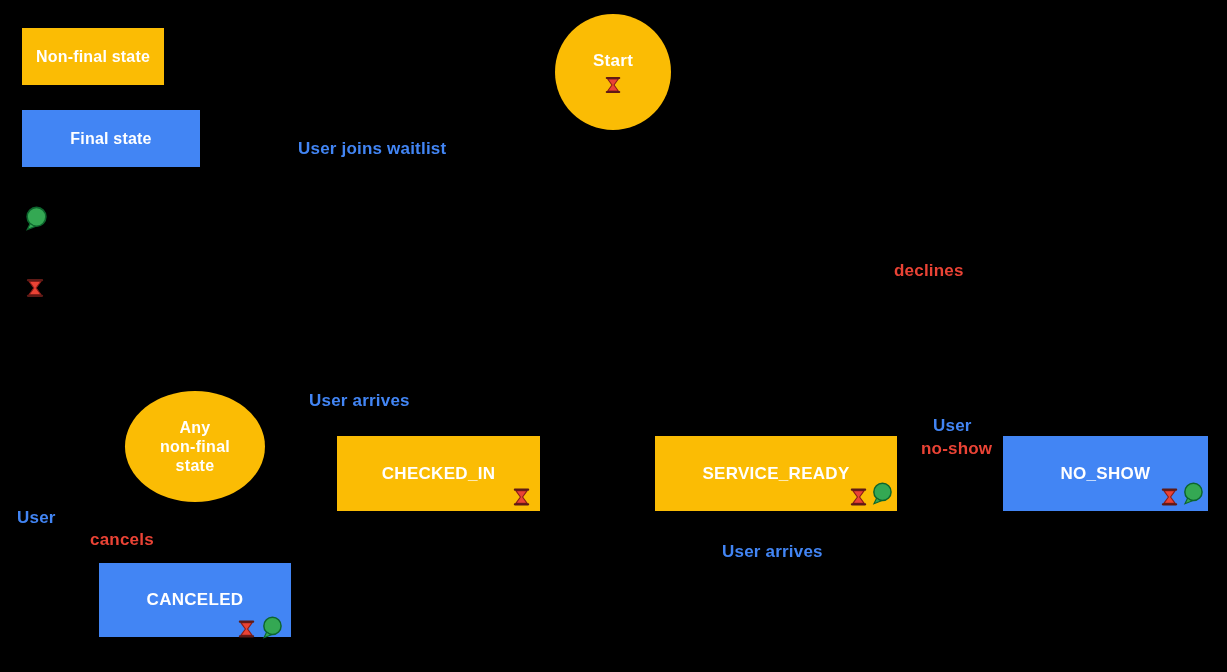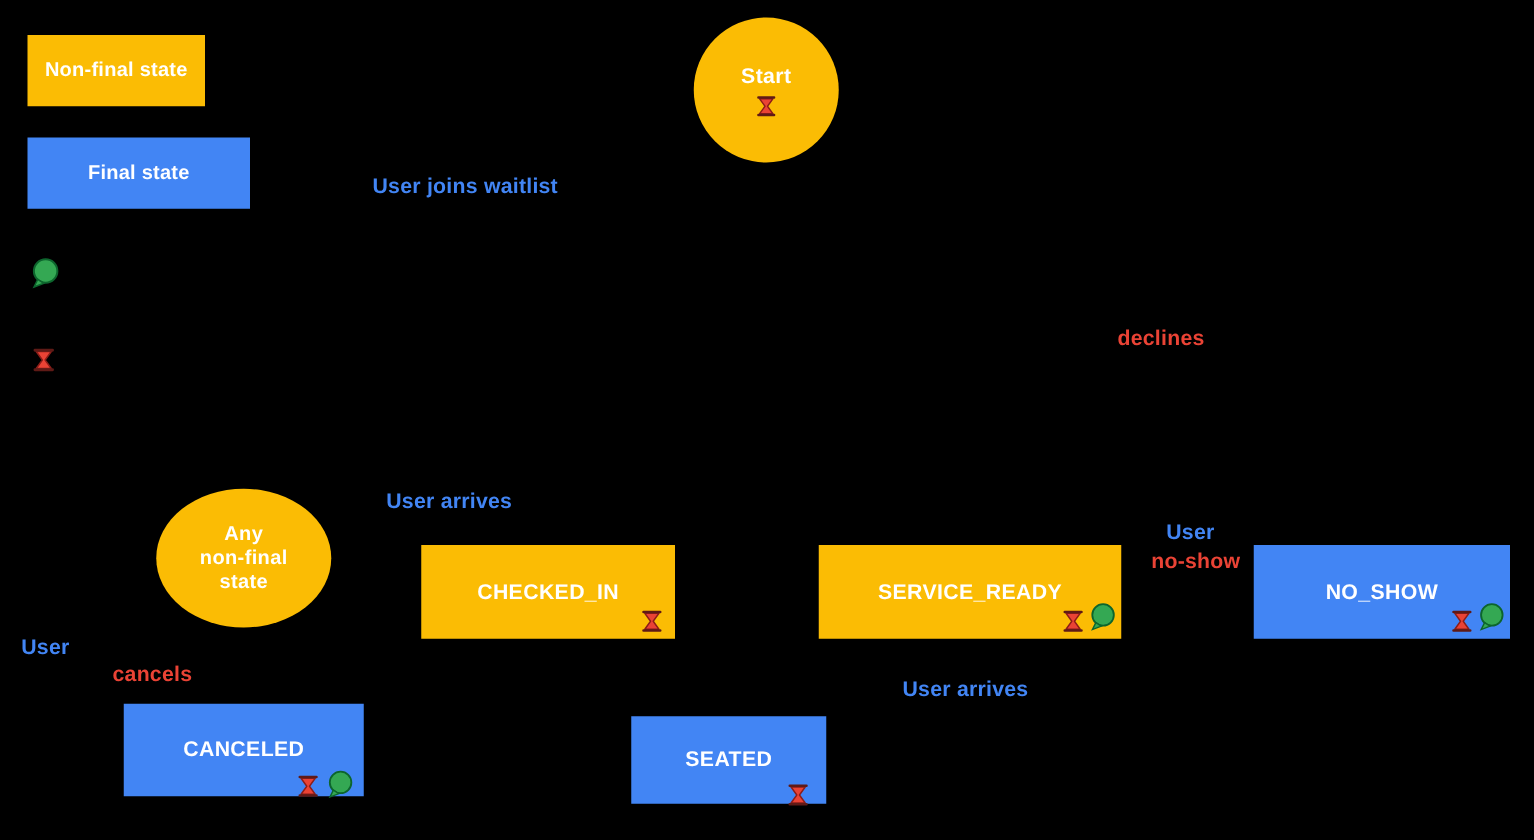--- a/index.html
+++ b/index.html
@@ -150,23 +150,14 @@
       </svg>
     </span>
     <span class="icon" style="right:8px; bottom:-2px;">
       <svg width="22" height="23" viewBox="0 0 24 25">
         <circle cx="12.5" cy="10.8" r="9.4" fill="#34A853" stroke="#0d652d" stroke-width="1.6"></circle>
         <path d="M6.2 17.5 L3.2 23.6 L11 20.6 Z" fill="#34A853" stroke="#0d652d" stroke-width="1.2"></path>
       </svg>
     </span>
   </div>
 
-  <div class="node blue" style="left:505px; top:573px; width:156px; height:70px;">
-    <span>SEATED</span>
-    <span class="icon" style="right:14px; bottom:-3px;">
-      <svg width="17" height="20" viewBox="0 0 24 26">
-        <path d="M4 4 h16 l-6.5 9 6.5 9 h-16 l6.5 -9 z" fill="#EA4335" stroke="#8C1D18" stroke-width="1.6" stroke-linejoin="round"></path>
-        <path d="M2.6 2.6 h18.8 M2.6 23.4 h18.8" stroke="#5f1a16" stroke-width="3" stroke-linecap="round"></path>
-      </svg>
-    </span>
-  </div>
 
 </div>
 
 </body></html>

